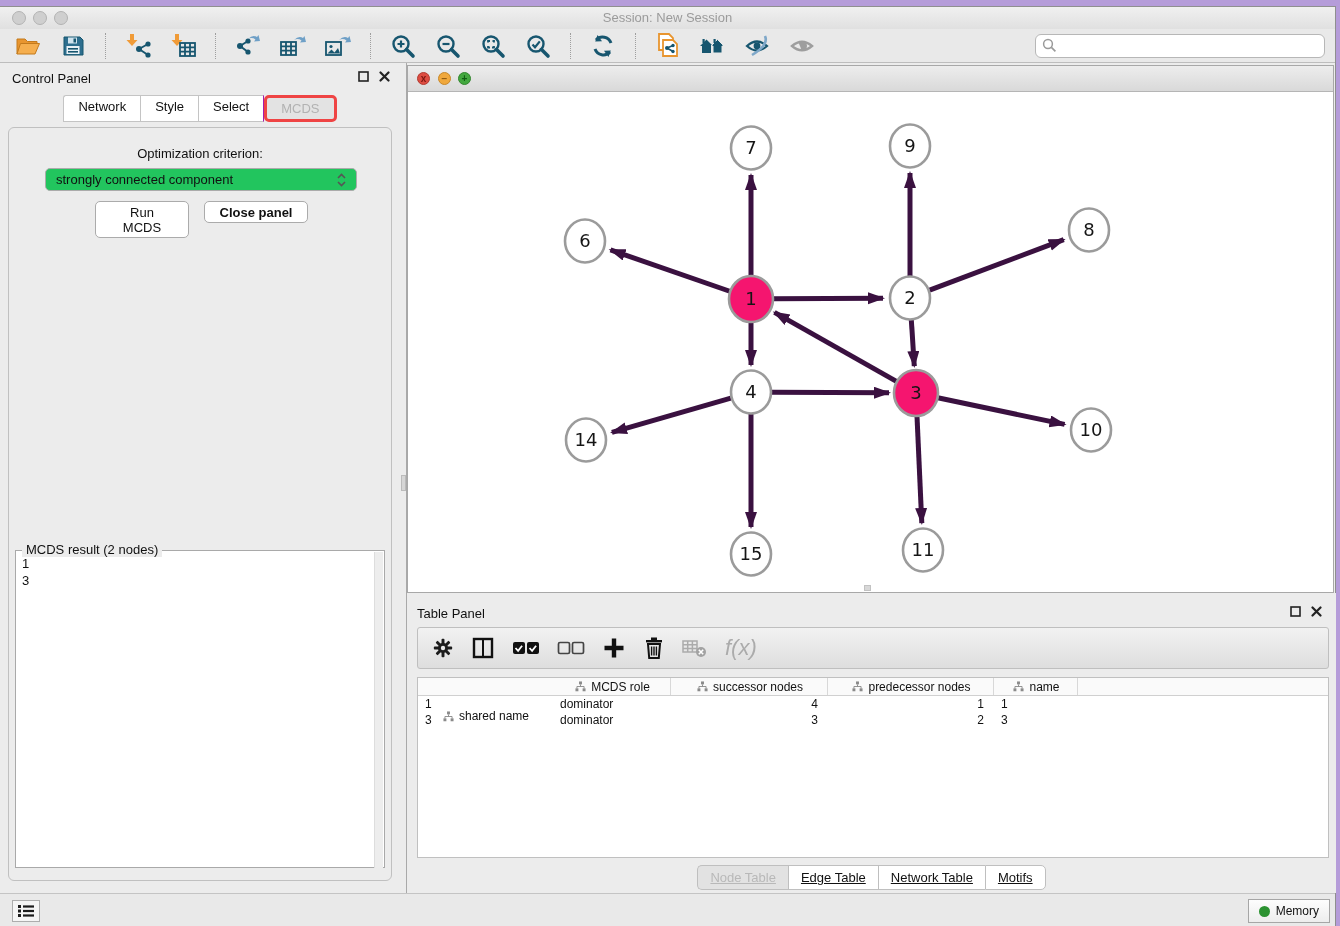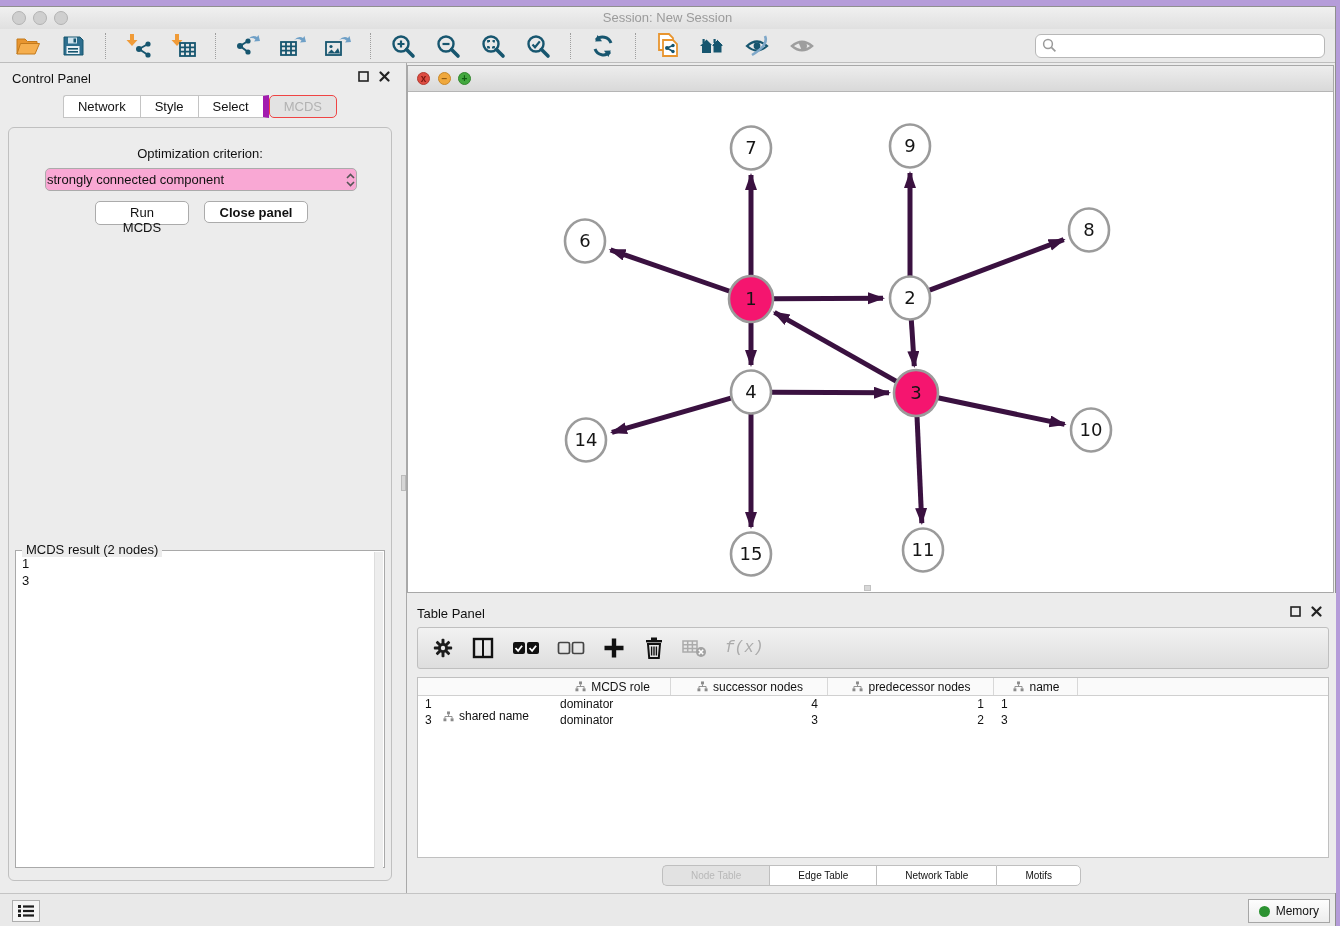--- a/index.html
+++ b/index.html
@@ -31,34 +31,34 @@
 
   
   .control-panel { position:absolute; left:0; top:56px; width:400px; height:830px; background:#ECECEC; }
   .panel-title-row { position:absolute; left:0; top:6px; width:100%; height:20px; }
   .panel-title { position:absolute; left:12px; top:2px; font-size:13px; color:#111; }
   .panel-icons { position:absolute; right:10px; top:2px; display:flex; gap:10px; align-items:center; }
   .cp-tabs { position:absolute; left:0; top:32px; width:100%; display:flex; justify-content:center; }
   .cp-tab { font-size:13px; padding:3px 14px; background:#fff; border:1px solid #C4C4C4;
     border-right:none; color:#111; }
   .cp-tab:first-child { border-radius:3px 0 0 0; }
-  .cp-tab.last { border-right:6px solid #a21caf; }
+  .cp-tab.last { border-right:1px solid #a21caf; }
   .cp-tab.active { background:#E3E3E3; color:#B2B2B2; border-radius:5px;
-    border:1px solid #ef4444; }
+    border:3px solid #ef4444; }
   .cp-content { position:absolute; left:8px; top:64px; width:384px; height:754px;
     background:#ECECEC; border:1px solid #C0C0C0; border-radius:6px; }
   .opt-label { position:absolute; left:0; top:18px; width:100%; text-align:center;
     font-size:13px; color:#111; }
   .criterion-select { position:absolute; left:36px; top:40px; width:312px; height:23px;
-    background:#f9a8d4; border:1px solid #ABABAB; border-radius:5px;
-    display:flex; align-items:center; padding:0 1px; font-size:13px; color:#111; }
+    background:#22c55e; border:1px solid #ABABAB; border-radius:5px;
+    display:flex; align-items:center; padding:0 10px; font-size:13px; color:#111; }
   .criterion-select .grow { flex:1; }
   .btn { background:#fff; border:1px solid #ABABAB; border-radius:5px;
     font-size:13px; color:#111; padding:3px 14px; font-family:"Liberation Sans",sans-serif; }
-  .run-btn { position:absolute; left:86px; top:73px; width:94px; height:24px; }
+  .run-btn { position:absolute; left:86px; top:73px; width:94px; height:37px; }
   .closepanel-btn { position:absolute; left:195px; top:73px; width:104px; height:22px;font-weight:bold; }
   .mcds-fieldset { position:absolute; left:6px; top:422px; width:370px; height:318px;
     border:1px solid #A9A9A9; background:#fff; }
   .mcds-legend { position:absolute; left:6px; top:-9px; background:#ECECEC;
     padding:0 4px; font-size:13px; color:#111; }
   .mcds-text { position:absolute; left:6px; top:4px; font-size:13px; color:#111;
     line-height:17px; white-space:pre; }
   .mcds-scroll { position:absolute; right:1px; top:1px; width:9px; height:316px;
     background:#EDEDED; border-left:1px solid #DDD; }
 
@@ -85,34 +85,34 @@
     background:#D8D8D8; border:1px solid #C2C2C2; }
   .graph-node text { font-family:"DejaVu Sans", sans-serif; }
 
   
   .table-panel { position:absolute; left:407px; top:586px; width:929px; height:300px; background:#ECECEC; }
   .tp-title { position:absolute; left:10px; top:13px; font-size:13px; color:#111; }
   .tp-icons { position:absolute; right:14px; top:13px; display:flex; gap:10px; align-items:center; }
   .tp-toolbar { position:absolute; left:10px; top:34px; width:912px; height:42px;
     background:linear-gradient(#F2F2F2,#DEDEDE); border:1px solid #BFBFBF; border-radius:3px;
     display:flex; align-items:center; padding:0 14px; gap:17px; }
-  .fx { font-family:Liberation Mono, monospace; font-style:italic; font-size:16px; color:#ABABAB; }
+  .fx { font-family:Liberation Sans, sans-serif; font-style:italic; font-size:22px; color:#ABABAB; }
   .data-table { position:absolute; left:10px; top:84px; width:912px; height:181px;
     background:#fff; border:1px solid #C0C0C0; overflow:hidden; }
   .thead { display:flex; height:18px; background:#FAFAFA; border-bottom:1px solid #D0D0D0; }
   .th { display:flex; align-items:center; gap:5px; padding:0 4px 0 6px;
     border-right:1px solid #D8D8D8; font-size:12px; color:#111; justify-content:center; }
   .th span { white-space:nowrap; }
   .tr { display:flex; height:16px; align-items:center; }
   .td { font-size:12px; color:#111; padding:0 10px 0 7px; white-space:nowrap; }
   .td.r { text-align:right; }
   .tp-tabs { position:absolute; left:0; top:272px; width:100%;
     display:flex; justify-content:center; }
-  .tp-tab { font-size:10px; padding:4px 28px; background:#fff; border:1px solid #BFBFBF;
-    border-right:none; color:#111; }
+  .tp-tab { font-size:13px; padding:4px 12px; background:#fff; border:1px solid #BFBFBF;
+    border-right:none; color:#111;text-decoration:underline; }
   .tp-tab.first { border-radius:5px 0 0 5px; }
   .tp-tab.lastt { border-right:1px solid #BFBFBF; border-radius:0 5px 5px 0; }
   .tp-tab.active { background:#E2E2E2; color:#B8B8B8; }
 
   
   .statusbar { position:absolute; left:0; top:886px; width:100%; height:33px;
     background:#E9E9E9; border-top:1px solid #C4C4C4; }
   .list-btn { position:absolute; left:12px; top:6px; width:28px; height:22px;
     background:#F5F5F5; border:1px solid #ADADAD; display:flex; align-items:center; justify-content:center; }
   .memory-btn { position:absolute; right:5px; top:5px; height:24px;

